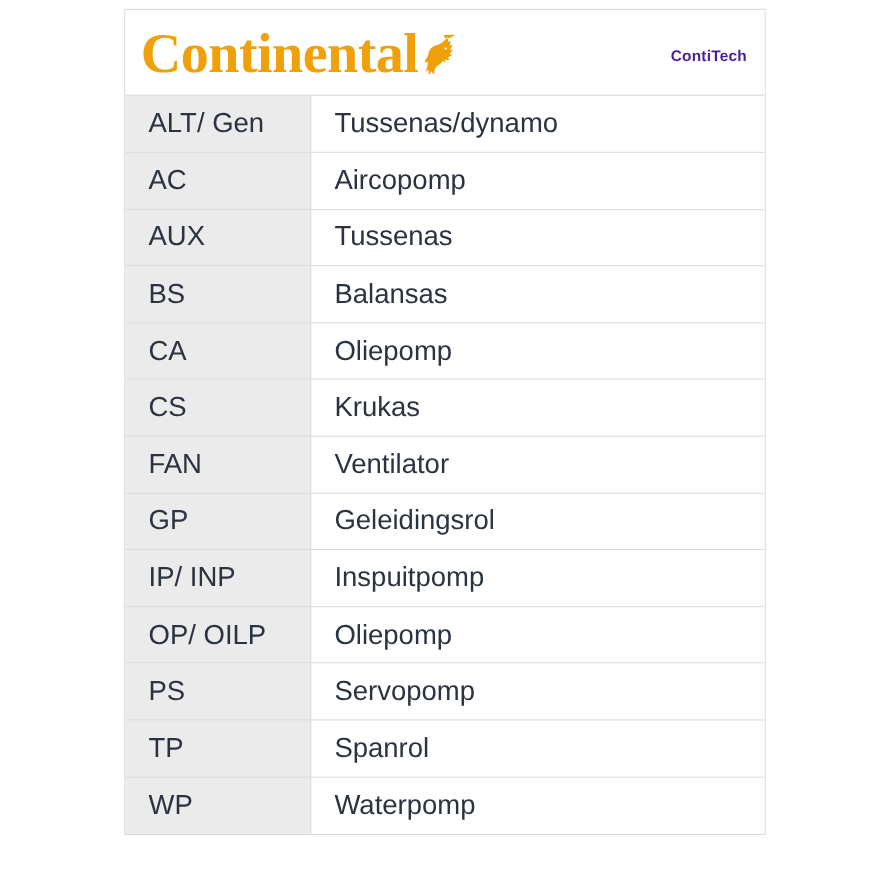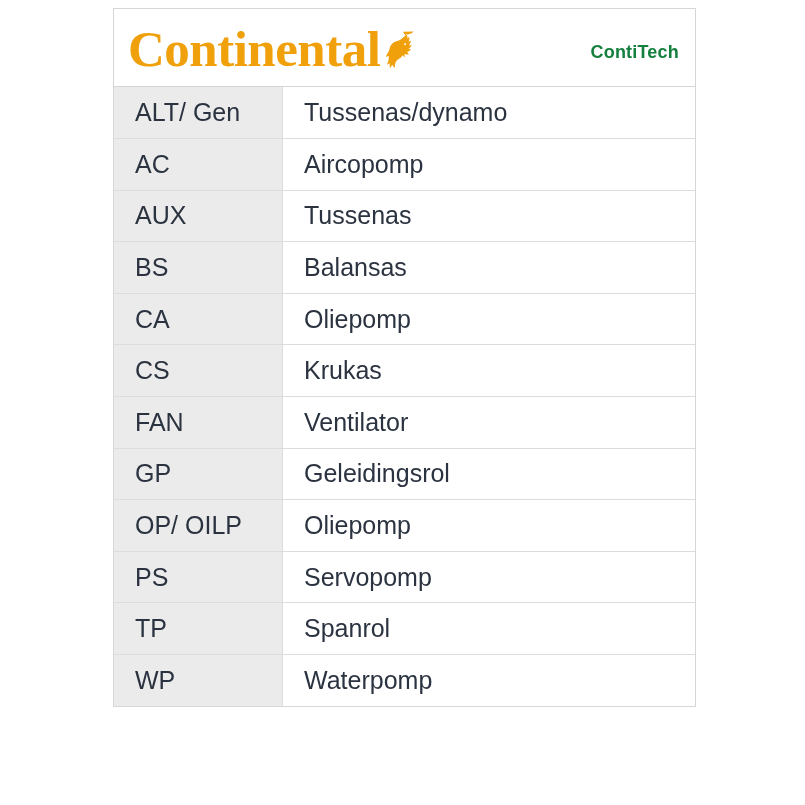--- a/index.html
+++ b/index.html
@@ -57,23 +57,23 @@
     width: 40px;
     height: 44px;
     margin-left: 2px;
   }
   .logo-horse svg { display: block; }
   .brand-sub {
     position: absolute;
     right: 16px;
     top: 33px;
     font-family: "Liberation Sans", sans-serif;
-    font-size: 18px;
+    font-size: 14px;
     font-weight: bold;
-    color: #15803d;
+    color: #4c1d95;
     letter-spacing: 0.2px;
   }
   
   .table {
     width: 100%;
     border-collapse: collapse;
     table-layout: fixed;
   }
   .table tr {
     height: 51.6px;
@@ -189,20 +189,28 @@
         <tr>
           <td class="col-code">
               <div class="cell-inner">GP</div>
             </td>
           <td class="col-desc">
               <div class="cell-inner">Geleidingsrol</div>
             </td>
         </tr>
         <tr>
           <td class="col-code">
+              <div class="cell-inner">IP/ INP</div>
+            </td>
+          <td class="col-desc">
+              <div class="cell-inner">Inspuitpomp</div>
+            </td>
+        </tr>
+        <tr>
+          <td class="col-code">
               <div class="cell-inner">OP/ OILP</div>
             </td>
           <td class="col-desc">
               <div class="cell-inner">Oliepomp</div>
             </td>
         </tr>
         <tr>
           <td class="col-code">
               <div class="cell-inner">PS</div>
             </td>

